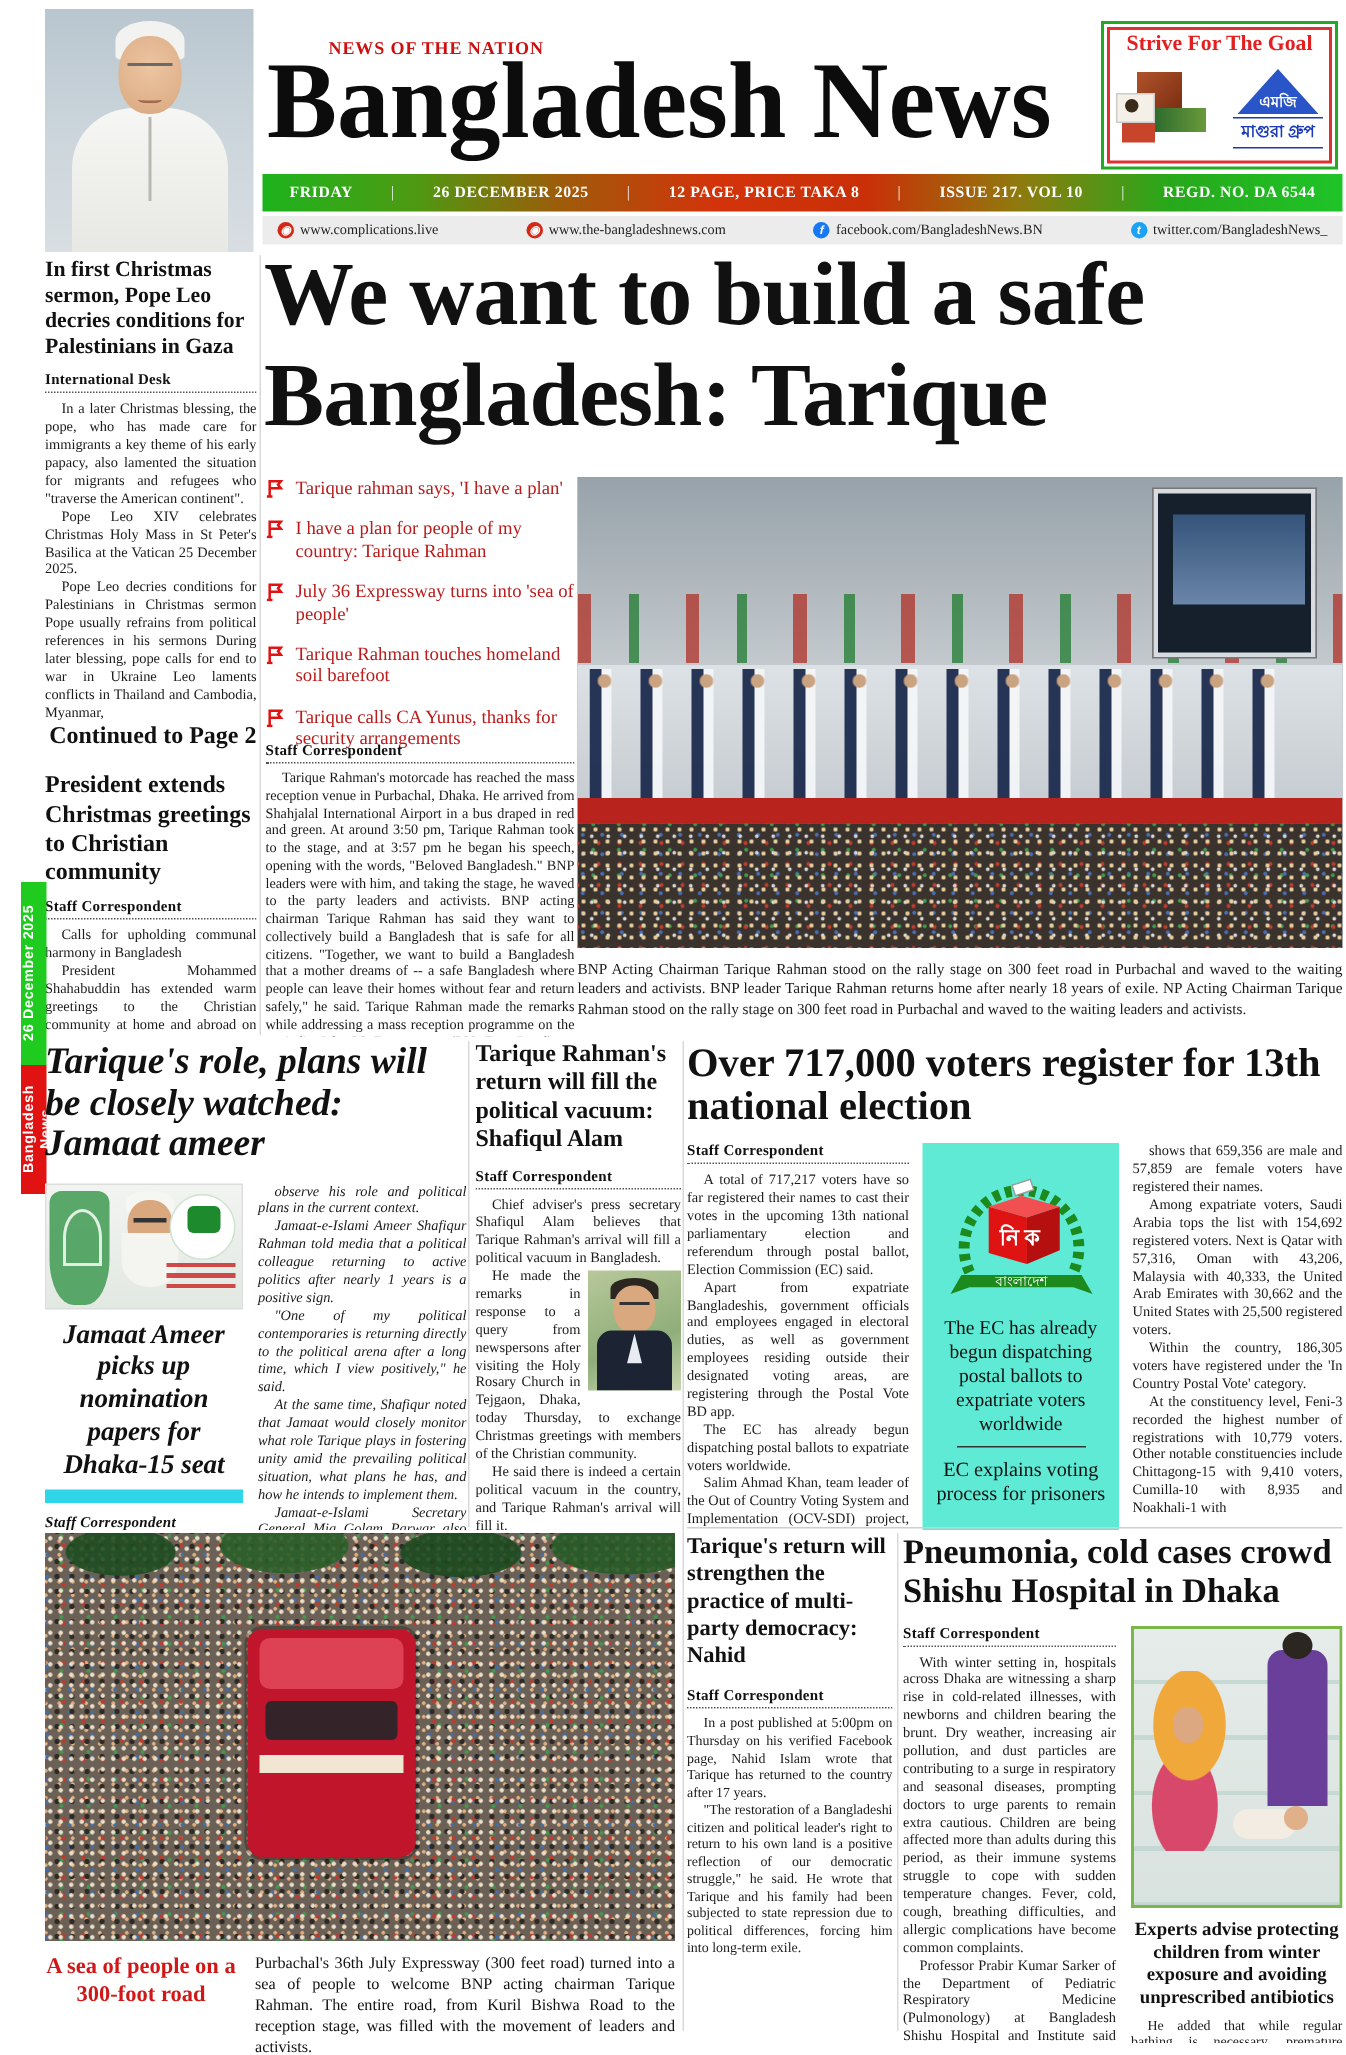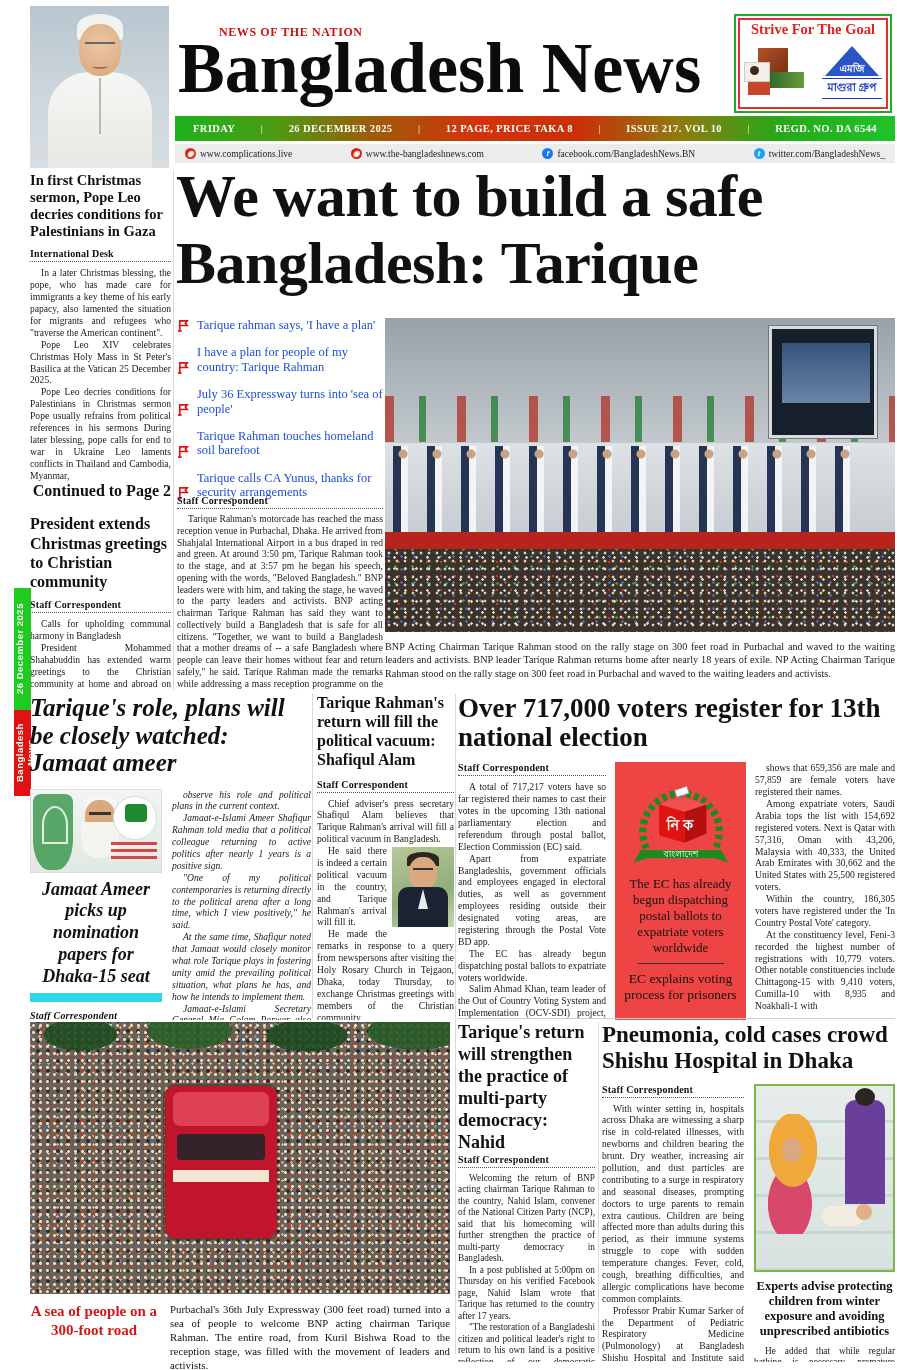--- a/index.html
+++ b/index.html
@@ -65,21 +65,21 @@
   .pp-chain { position:absolute; left:66px; top:72px; width:8px; height:56px; border-left:2px solid #b9b9b2; transform:translateX(3px); }
 
   
   .leftcol { left:30px; top:172px; width:141px; height:518px; overflow:hidden; }
   .lc-h1 { font-size:14.5px; line-height:1.18; font-weight:bold; margin-bottom:8px; }
   .lc-h2 { font-size:16px; line-height:1.2; font-weight:bold; margin:14px 0 8px; }
 
   
   .lead-h { left:176px; top:163px; width:716px; font-size:60px; line-height:1.12; font-weight:bold; letter-spacing:-.5px; }
   .bullets { left:177px; top:318px; width:206px; }
-  .bullet { display:flex; gap:7px; margin-bottom:13px; font-size:12.5px; line-height:1.15; color:#1d4ed8;align-items:flex-end; }
+  .bullet { display:flex; gap:7px; margin-bottom:13px; font-size:12.5px; line-height:1.15; color:#b91c1c; }
   .flagic { flex:0 0 13px; height:13px; margin-top:1px; }
   .lead-body { left:177px; top:495px; width:206px; height:196px; overflow:hidden; }
   .lead-body .bp { font-size:9.5px; }
 
   .rally { left:385px; top:318px; width:510px; height:314px; overflow:hidden; background:#8e98a0; }
   .r-sky { position:absolute; inset:0 0 auto 0; height:125px; background:linear-gradient(180deg,#97a2aa,#c3c9cd); }
   .r-flags { position:absolute; left:0; top:78px; width:100%; height:46px; opacity:.75;
      background:repeating-linear-gradient(90deg,#b03026 0 9px,transparent 9px 34px,#1f7a2f 34px 41px,transparent 41px 72px); }
   .r-screen { position:absolute; right:18px; top:8px; width:108px; height:112px; background:#15202c;
               border:3px solid #d8dce0; box-shadow:0 0 0 1px #777; }
@@ -140,21 +140,21 @@
   .s-face { position:absolute; left:17px; top:10px; width:28px; height:32px; border-radius:46%; background:#d9a87f; }
   .s-hair { position:absolute; left:15px; top:5px; width:32px; height:14px; border-radius:50% 50% 0 0; background:#2c2620; }
   .s-glass { position:absolute; left:21px; top:21px; width:20px; height:5px; border-top:2.5px solid #333; }
   .s-suit { position:absolute; left:6px; top:40px; width:50px; height:40px; background:#1c2433; border-radius:10px 10px 0 0; }
   .s-shirt { position:absolute; left:26px; top:42px; width:10px; height:20px; background:#e8ecf0; clip-path:polygon(50% 0,100% 100%,0 100%); }
 
   .colC { left:458px; top:694px; width:437px; height:326px; overflow:hidden; }
   .colC-h { font-size:27px; line-height:1.08; font-weight:bold; margin-bottom:10px; }
   .colC-row { display:flex; gap:9px; }
   .vcol1 { width:148px; flex:0 0 148px; }
-  .vbox { width:131px; flex:0 0 131px; background:#ef4444; padding:6px 5px 0; text-align:center; }
+  .vbox { width:131px; flex:0 0 131px; background:#5eead4; padding:6px 5px 0; text-align:center; }
   .vcol3 { width:140px; }
   .vbox-cap1 { font-size:13px; line-height:1.22; margin-top:2px; }
   .vbox-div { width:86px; height:1px; background:#333; margin:7px auto; }
   .vbox-cap2 { font-size:13.5px; line-height:1.2; }
 
   
   .crowdphoto { left:30px; top:1022px; width:420px; height:272px; position:absolute; overflow:hidden;
      background-color:#6a6055;
      background-image:
        radial-gradient(circle,#ece0cc 1.2px,transparent 1.7px),
@@ -175,21 +175,21 @@
          border-radius:10px; box-shadow:0 0 0 2px rgba(0,0,0,.25); }
   .bus-roof { position:absolute; left:8px; top:6px; width:96px; height:34px; background:#de4054; border-radius:7px; }
   .bus-shield { position:absolute; left:12px; top:48px; width:88px; height:26px; background:#35232a; border-radius:4px; }
   .bus-band { position:absolute; left:8px; top:84px; width:96px; height:12px; background:#f0e6d2; }
   .crowd-capline { left:30px; top:1302px; width:420px; display:flex; gap:12px; }
   .crowd-title { width:128px; flex:0 0 128px; color:#d01818; font-weight:bold; font-size:15px;
                  text-align:center; line-height:1.25; }
   .crowd-cap { font-size:10.8px; line-height:1.3; text-align:justify; }
 
   .colN { left:458px; top:1022px; width:137px; height:340px; overflow:hidden; }
-  .colN-h { font-size:18px; line-height:1.22; font-weight:bold; margin-bottom:0; }
+  .colN-h { font-size:15px; line-height:1.22; font-weight:bold; margin-bottom:12px; }
   .colN .bp { font-size:9.3px; }
 
   .colP { left:602px; top:1022px; width:293px; height:340px; overflow:hidden; }
   .colP-h { font-size:23px; line-height:1.12; font-weight:bold; margin-bottom:10px; }
   .colP-row { display:flex; gap:10px; }
   .pcol1 { width:142px; flex:0 0 142px; }
   .pcol2 { width:141px; }
   .hosp { width:141px; height:188px; position:relative; overflow:hidden; border:2px solid #7ab648;
           background:linear-gradient(180deg,#e6ece9,#d8e2de);
   }
@@ -389,22 +389,22 @@
   <h2 class="colB-h">Tarique Rahman's return will fill the political vacuum: Shafiqul Alam</h2>
   <div class="byline">Staff Correspondent</div>
   <p class="bp">Chief adviser's press secretary Shafiqul Alam believes that Tarique Rahman's arrival will fill a political vacuum in Bangladesh.</p>
   <figure class="sphoto">
     <i class="s-hair"></i>
     <i class="s-face"></i>
     <i class="s-glass"></i>
     <i class="s-suit"></i>
     <i class="s-shirt"></i>
   </figure>
+  <p class="bp">He made the remarks in response to a query from newspersons after visiting the Holy Rosary Church in Tejgaon, Dhaka, today Thursday, to exchange Christmas greetings with members of the Christian community.</p>
   <p class="bp">He said there is indeed a certain political vacuum in the country, and Tarique Rahman's arrival will fill it.</p>
-  <p class="bp">He made the remarks in response to a query from newspersons after visiting the Holy Rosary Church in Tejgaon, Dhaka, today Thursday, to exchange Christmas greetings with members of the Christian community.</p>
 
 </div>
 
 <div class="vd" style="left:455px; top:694px; height:660px;"></div>
 
 <div class="abs colC">
   <h2 class="colC-h">Over 717,000 voters register for 13th national election</h2>
   <div class="colC-row">
     <div class="vcol1">
       <div class="byline">Staff Correspondent</div>
@@ -450,21 +450,20 @@
   </i>
 </figure>
 <div class="abs crowd-capline">
   <div class="crowd-title">A sea of people on a 300-foot road</div>
   <div class="crowd-cap">Purbachal's 36th July Expressway (300 feet road) turned into a sea of people to welcome BNP acting chairman Tarique Rahman. The entire road, from Kuril Bishwa Road to the reception stage, was filled with the movement of leaders and activists.</div>
 </div>
 
 <div class="abs colN">
   <h2 class="colN-h">Tarique's return will strengthen the practice of multi-party democracy: Nahid</h2>
   <div class="byline">Staff Correspondent</div>
-  <p class="bp">Welcoming the return of BNP acting chairman Tarique Rahman to the country, Nahid Islam, convener of the National Citizen Party (NCP), said that his homecoming will further strengthen the practice of multi-party democracy in Bangladesh.</p>
   <p class="bp">In a post published at 5:00pm on Thursday on his verified Facebook page, Nahid Islam wrote that Tarique has returned to the country after 17 years.</p>
   <p class="bp">"The restoration of a Bangladeshi citizen and political leader's right to return to his own land is a positive reflection of our democratic struggle," he said. He wrote that Tarique and his family had been subjected to state repression due to political differences, forcing him into long-term exile.</p>
 
 </div>
 
 <div class="vd" style="left:598px; top:1022px; height:332px;"></div>
 
 <div class="abs colP">
   <h2 class="colP-h">Pneumonia, cold cases crowd Shishu Hospital in Dhaka</h2>
   <div class="colP-row">

